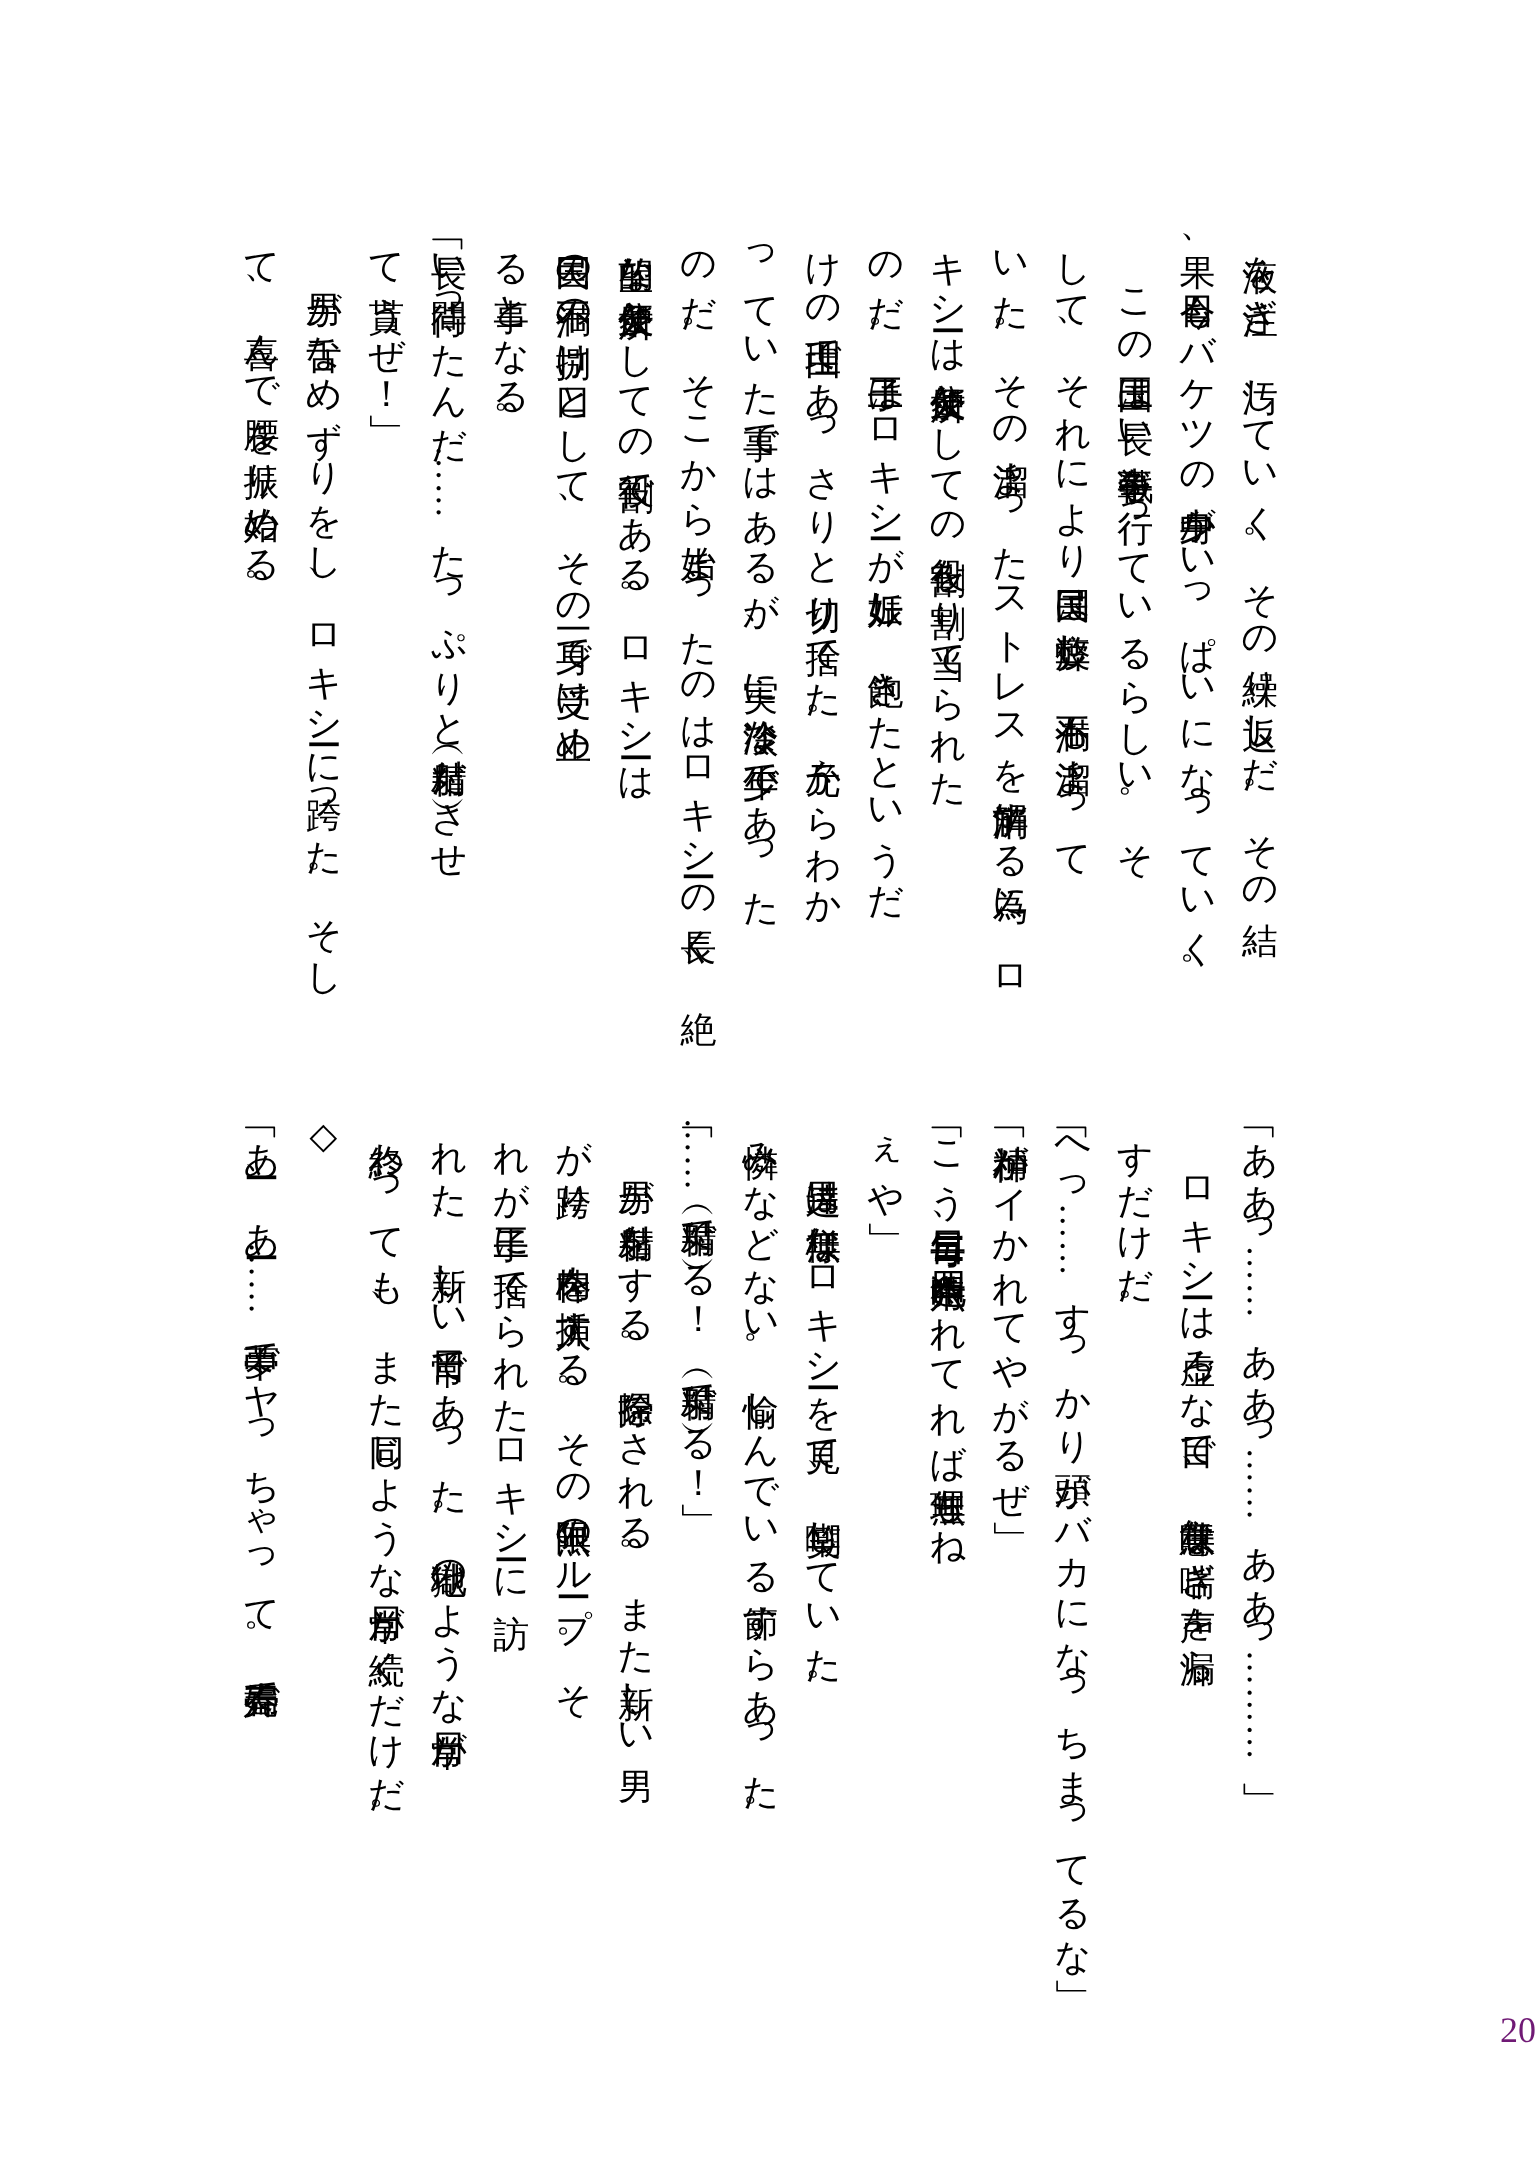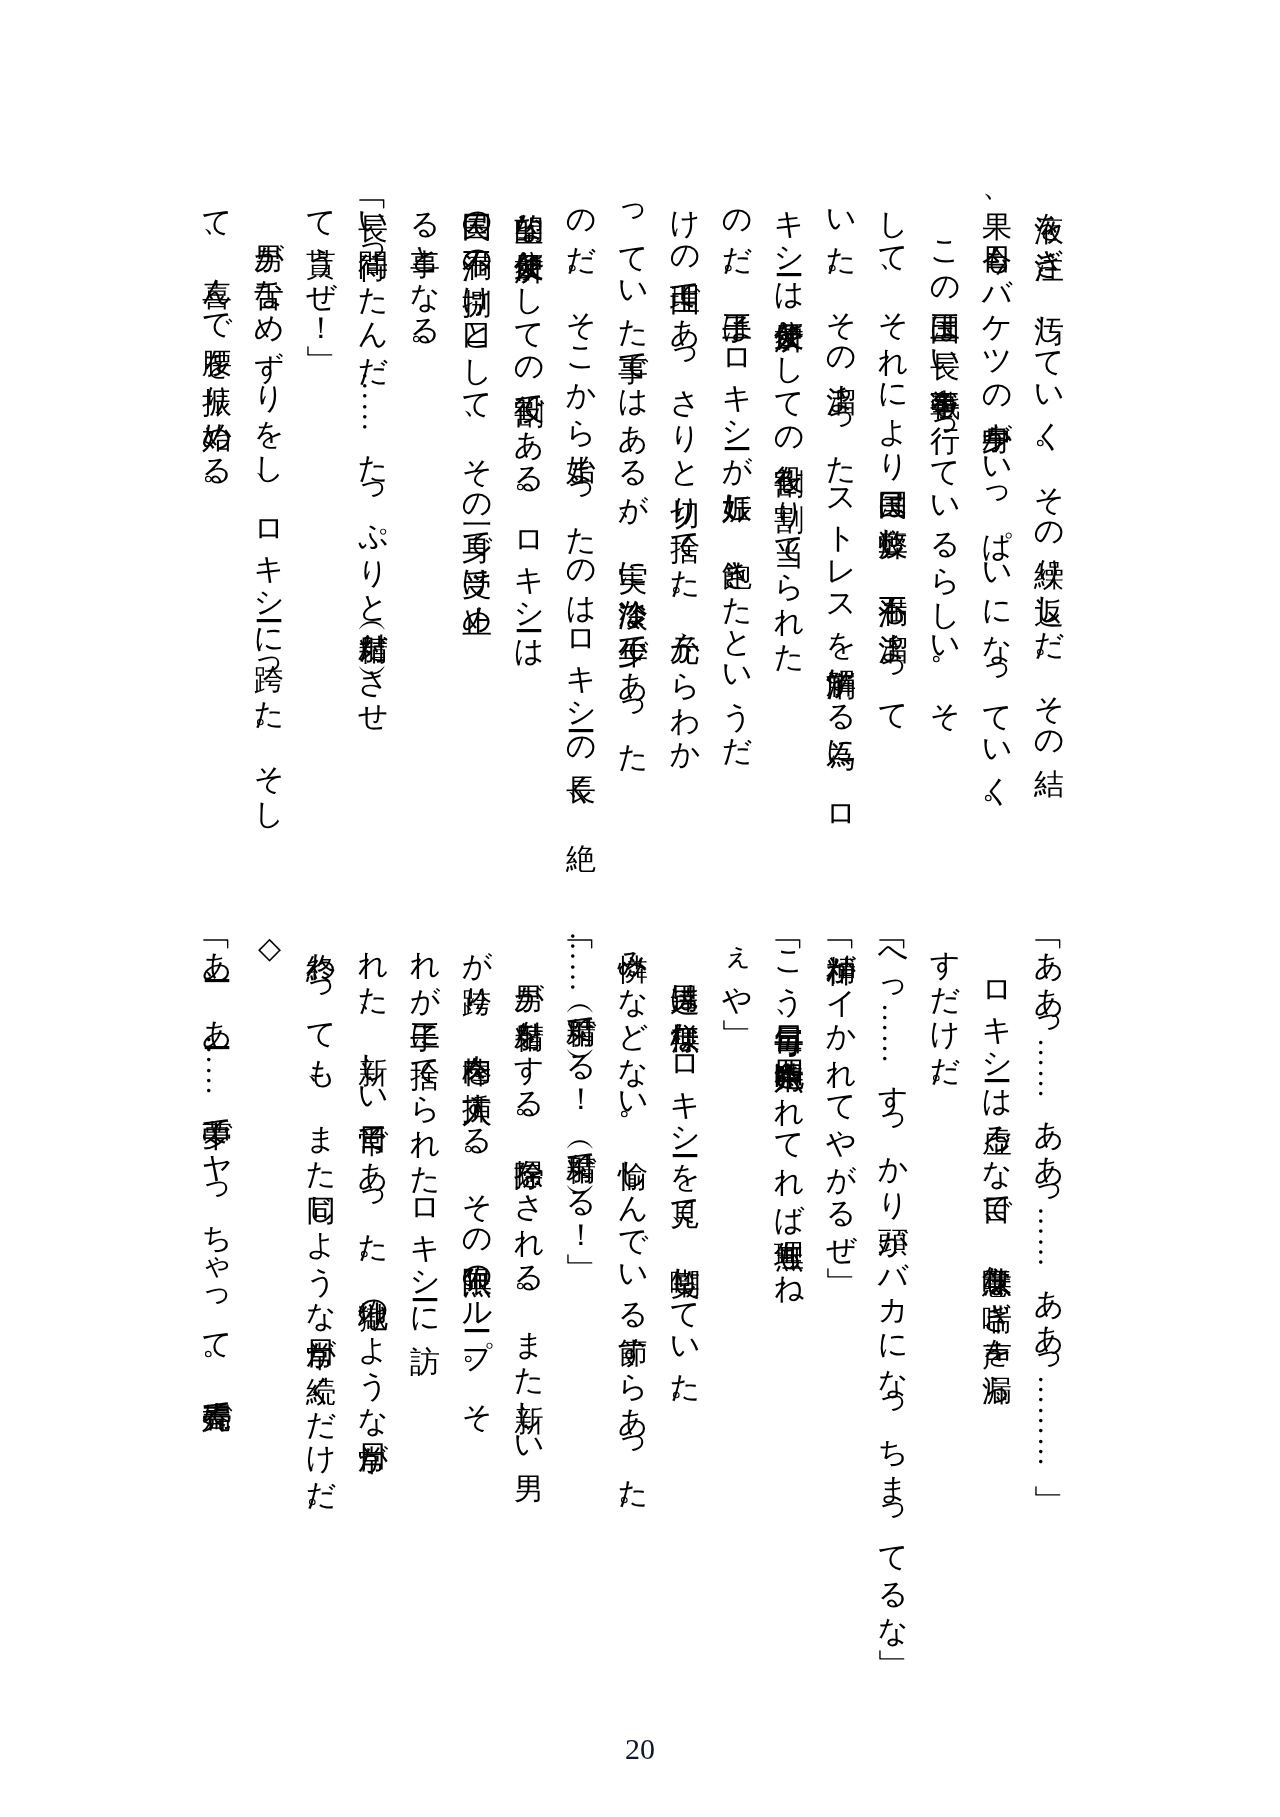--- a/index.html
+++ b/index.html
@@ -34,24 +34,24 @@
     right: 205px;
   }
   #lower-block {
     top: 930px;
     right: 205px;
   }
   .pageno {
     position: absolute;
     left: 0;
     width: 100%;
-    top: 1732px;
-    text-align: center;
+    top: 1676px;
+    text-align: right;
     font-size: 30px;
-    color: #0f172a;
+    color: #701a75;
   }
 </style>
 </head>
 <body>
 
 <div class="page">
 
   <div class="tblock" id="upper-block">
     <div class="line">液を注ぎ、汚していく。その繰り返しだ。その結</div>
     <div class="line">果、今日もバケツの中身がいっぱいになっていく。</div>

